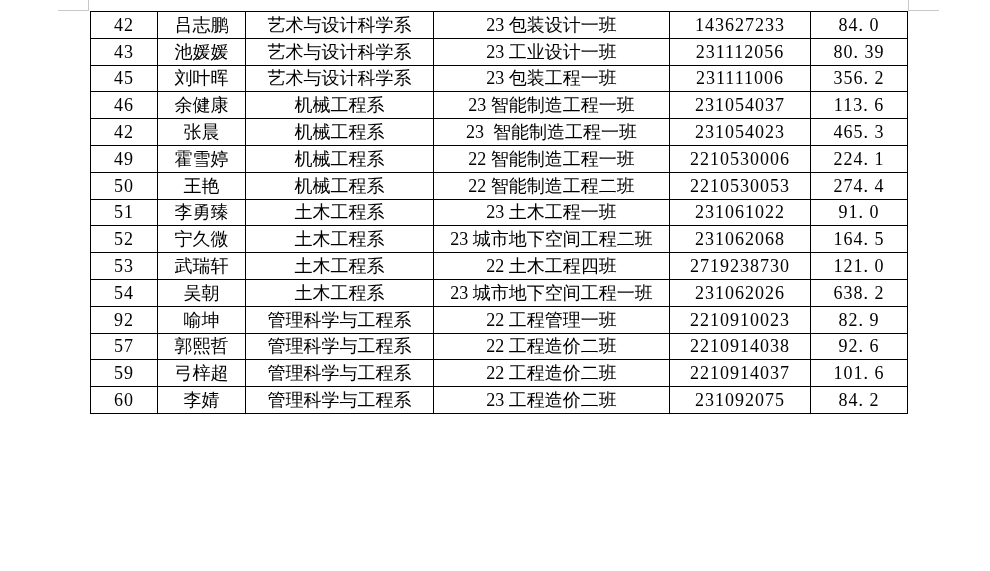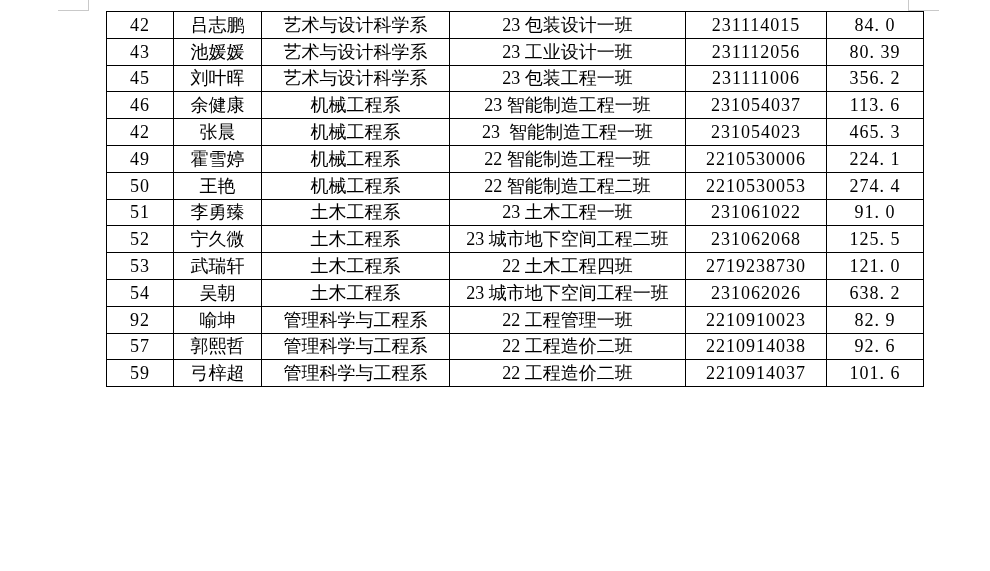--- a/index.html
+++ b/index.html
@@ -20,21 +20,21 @@
     position: absolute;
     background: #c9c9c9;
   }
   .mark-tl-h { left: 58px;  top: 10px; width: 31px; height: 1px; }
   .mark-tl-v { left: 88px;  top: 0;    width: 1px;  height: 10px; }
   .mark-tr-h { left: 908px; top: 10px; width: 31px; height: 1px; }
   .mark-tr-v { left: 908px; top: 0;    width: 1px;  height: 10px; }
 
   table.grid {
     position: absolute;
-    left: 106px;
+    left: 90px;
     top: 11px;
     width: 817px;
     border-collapse: collapse;
     table-layout: fixed;
     border-radius: 20px;
   }
   table.grid td {
     border: 1px solid #000000;
     height: 25.8px;
     padding: 0;
@@ -69,21 +69,21 @@
     <col style="width:236px">
     <col style="width:141px">
     <col style="width:97px">
   </colgroup>
   <tbody>
       <tr>
     <td class="c-idx">42</td>
     <td class="c-name">吕志鹏</td>
     <td class="c-dept">艺术与设计科学系</td>
     <td class="c-class">23 包装设计一班</td>
-    <td class="c-id">231114015</td>
+    <td class="c-id">143627233</td>
     <td class="c-score">84. 0</td>
   </tr>
       <tr>
     <td class="c-idx">43</td>
     <td class="c-name">池媛媛</td>
     <td class="c-dept">艺术与设计科学系</td>
     <td class="c-class">23 工业设计一班</td>
     <td class="c-id">231112056</td>
     <td class="c-score">80. 39</td>
   </tr>
@@ -134,21 +134,21 @@
     <td class="c-class">23 土木工程一班</td>
     <td class="c-id">231061022</td>
     <td class="c-score">91. 0</td>
   </tr>
       <tr>
     <td class="c-idx">52</td>
     <td class="c-name">宁久微</td>
     <td class="c-dept">土木工程系</td>
     <td class="c-class">23 城市地下空间工程二班</td>
     <td class="c-id">231062068</td>
-    <td class="c-score">125. 5</td>
+    <td class="c-score">164. 5</td>
   </tr>
       <tr>
     <td class="c-idx">53</td>
     <td class="c-name">武瑞轩</td>
     <td class="c-dept">土木工程系</td>
     <td class="c-class">22 土木工程四班</td>
     <td class="c-id">2719238730</td>
     <td class="c-score">121. 0</td>
   </tr>
       <tr>
@@ -176,14 +176,22 @@
     <td class="c-score">92. 6</td>
   </tr>
       <tr>
     <td class="c-idx">59</td>
     <td class="c-name">弓梓超</td>
     <td class="c-dept">管理科学与工程系</td>
     <td class="c-class">22 工程造价二班</td>
     <td class="c-id">2210914037</td>
     <td class="c-score">101. 6</td>
   </tr>
+      <tr>
+    <td class="c-idx">60</td>
+    <td class="c-name">李婧</td>
+    <td class="c-dept">管理科学与工程系</td>
+    <td class="c-class">23 工程造价二班</td>
+    <td class="c-id">231092075</td>
+    <td class="c-score">84. 2</td>
+  </tr>
     </tbody>
 </table>
 
 </body></html>

